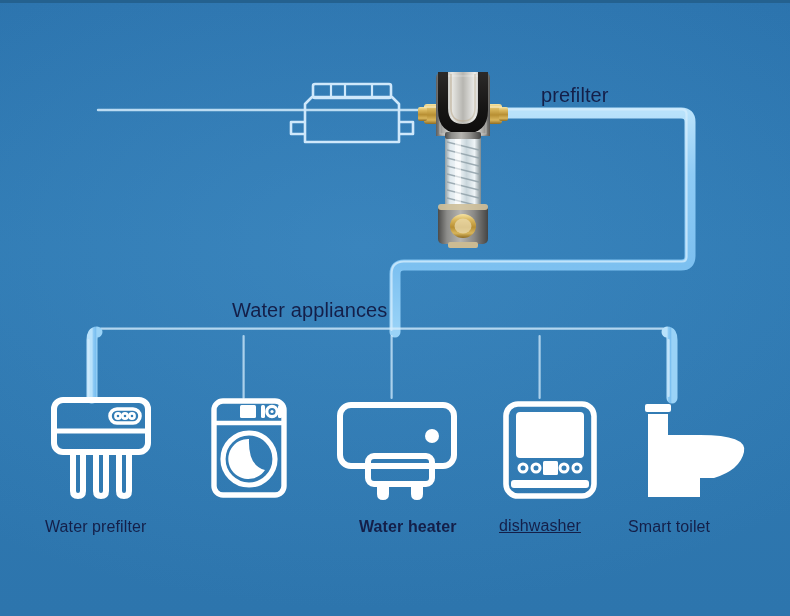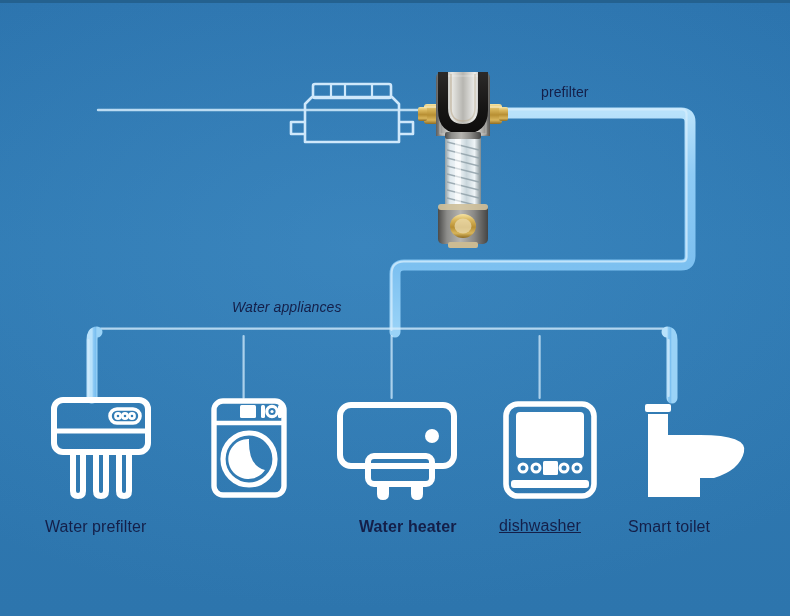--- a/index.html
+++ b/index.html
@@ -34,21 +34,21 @@
     position: absolute;
     left: 0; top: 0;
     width: 790px;
     height: 616px;
     overflow: visible;
   }
 
   .lbl {
     position: absolute;
     color: #141f49;
-    font-size: 14px;
+    font-size: 20px;
     line-height: 1;
     white-space: nowrap;
     letter-spacing: 0.1px;
   }
   .lbl.small { font-size: 16px; }
 </style>
 </head>
 <body>
 
 <div id="stage">
@@ -239,20 +239,20 @@
       <rect x="645" y="404" width="26" height="8" rx="2"></rect>
       <path d="M 648 414 L 668 414 L 668 447 L 648 447 Z"></path>
       <path d="M 648 435 L 700 435 Q 748 435 744 452 Q 740 470 714 478 L 700 478 L 700 497 L 648 497 Z"></path>
     </g>
   </svg>
 
 
 
   <div class="lbl" style="left:541px; top:85px;">prefilter</div>
 
-  <div class="lbl" style="left:232px; top:300px;font-style:italic;">Water appliances</div>
+  <div class="lbl" style="left:232px; top:300px;">Water appliances</div>
 
   <div class="lbl small" style="left:45px; top:519px;">Water prefilter</div>
   <div class="lbl small" style="left:359px; top:519px;font-weight:bold;">Water heater</div>
   <div class="lbl small" style="left:499px; top:518px;text-decoration:underline;">dishwasher</div>
   <div class="lbl small" style="left:628px; top:519px;">Smart toilet</div>
 
 </div>
 
 </body></html>

